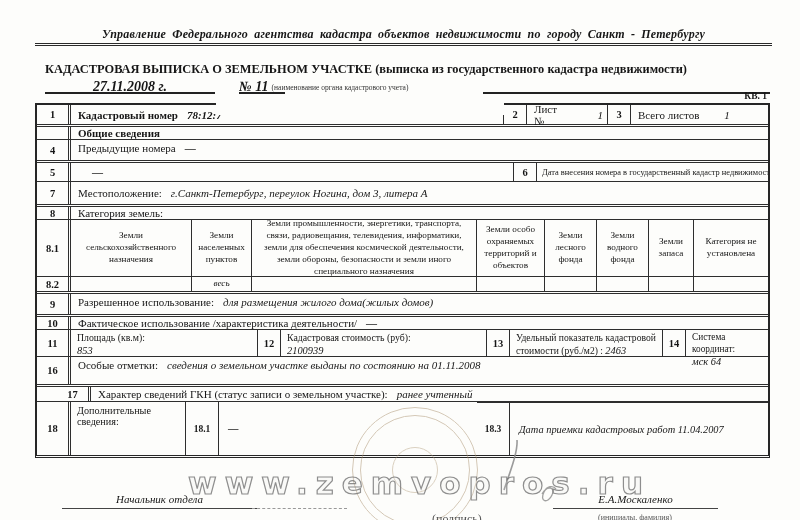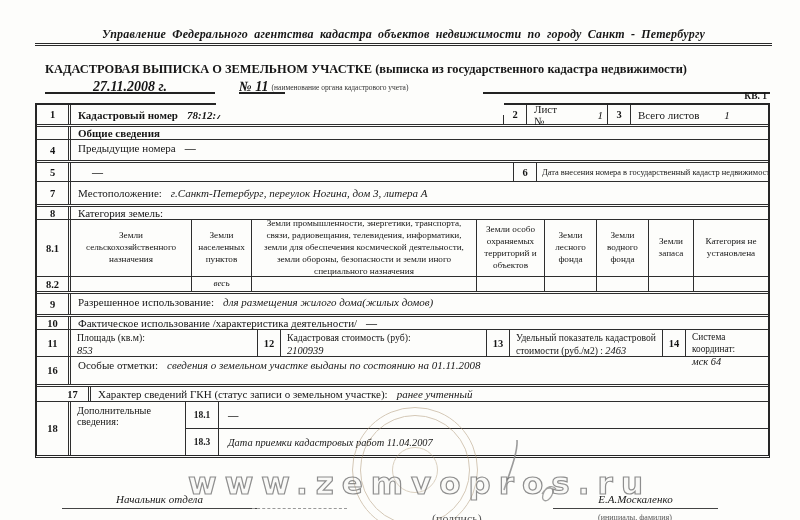--- a/index.html
+++ b/index.html
@@ -50,21 +50,21 @@
          font-size:9.2px; line-height:1.3; padding:2px 3px; }
   .r81 .cat + .cat, .r82 .cat + .cat { border-left:1px solid #2e2e2e; }
   .w-c1{flex:0 0 120px} .w-c2{flex:0 0 60px} .w-c3{flex:0 0 225px} .w-c4{flex:0 0 68px}
   .w-c5{flex:0 0 52px} .w-c6{flex:0 0 52px} .w-c7{flex:0 0 45px} .w-c8{flex:1}
   
   .fld { display:block; padding:2px 3px 0 6px; font-size:9.8px; line-height:1.25; }
   .fld .v { font-style:italic; font-size:10.4px; }
   .f11 { flex:0 0 186px; } .f12 { flex:0 0 205px; } .f13 { flex:0 0 152px; font-size:9.6px; } .f14 { flex:1; font-size:9.3px; }
   
   .c18 { flex:0 0 115px; border-right:1px solid #2e2e2e; padding:3px 2px 0 6px; font-size:10.2px; }
-  .nest { flex:1; display:flex; flex-direction:column; }
+  .nest { flex:1; display:flex; flex-direction:row; }
   .sub { flex:1; display:flex; }
   .sub + .sub { border-top:1px solid #2e2e2e; }
   .subnum { flex:0 0 33px; border-right:1px solid #2e2e2e; font-weight:700; font-size:9.5px;
             display:flex; align-items:center; justify-content:center; }
   .subval { flex:1; padding-left:9px; display:flex; align-items:center; font-size:10.4px; }
   
   .f-role { position:absolute; left:62px; top:493px; width:195px; text-align:center; font-style:italic;
             font-size:11px; border-bottom:1px solid #444; padding-bottom:3px; }
   .f-midline { position:absolute; left:252px; top:508px; width:95px; border-top:1px dashed #999; }
   .f-podpis { position:absolute; left:432px; top:512px; font-size:12px; color:#555; }

